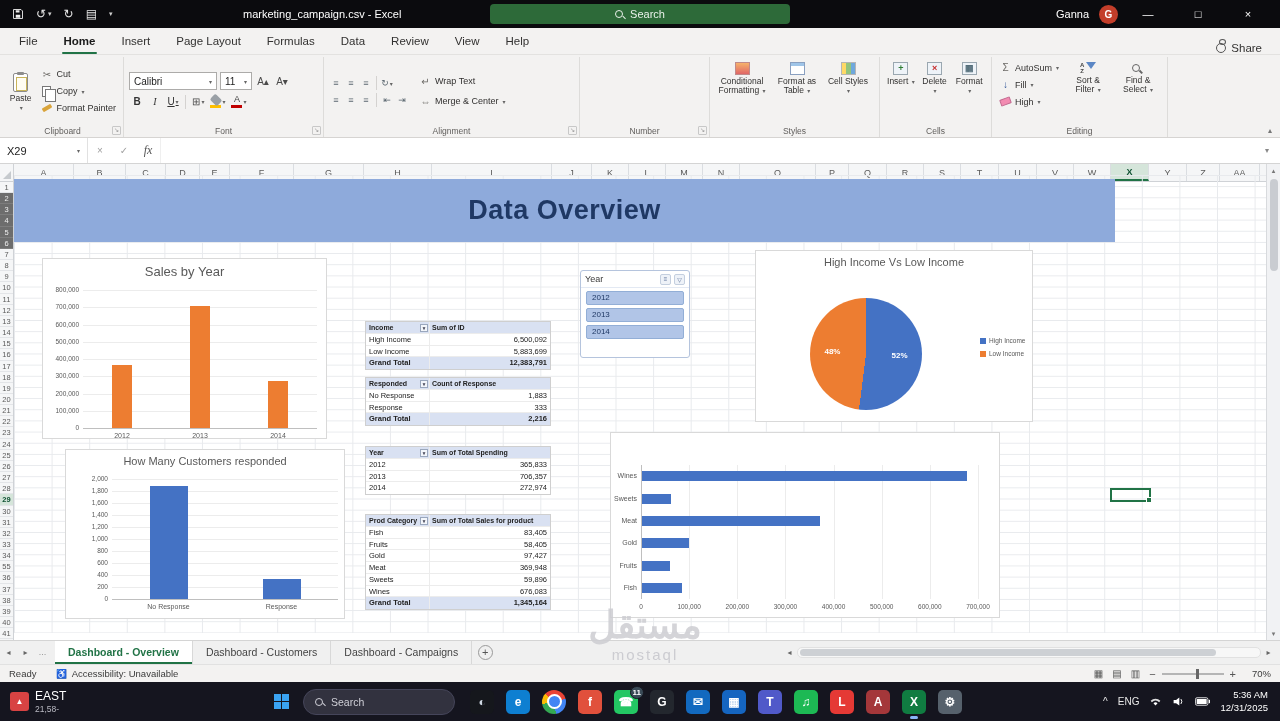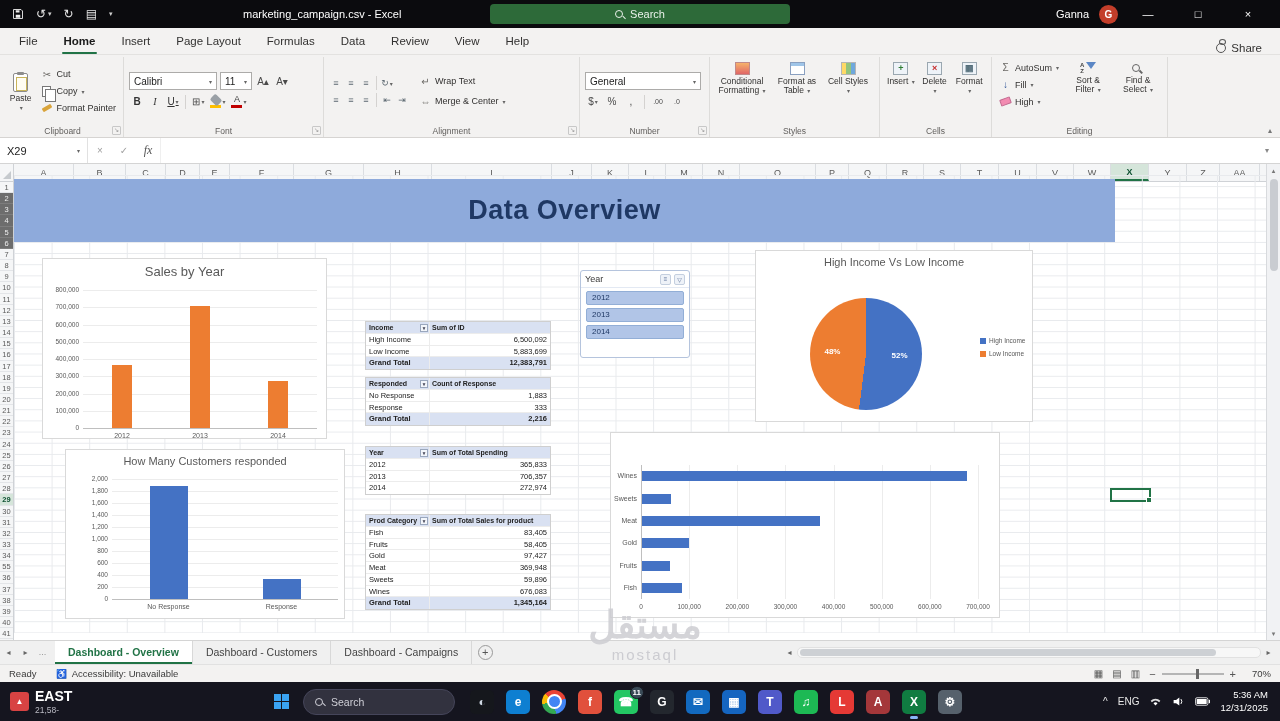--- a/index.html
+++ b/index.html
@@ -156,21 +156,21 @@
 .zbtn{font-size:11px;color:#555}
 .zslider{width:62px;height:2px;background:#b5b5b5;position:relative}
 .zthumb{position:absolute;left:34px;top:-4px;width:3px;height:10px;background:#666}
 .zoompct{width:26px;text-align:right}
 
 
 .taskbar{position:absolute;left:0;top:682px;width:100%;height:39px;background:#15151f;display:flex;align-items:center;color:#fff}
 .tb-weather{display:flex;align-items:center;gap:6px;padding-left:10px}
 .w-ic{width:19px;height:19px;border-radius:3px;background:#d84343;display:flex;align-items:center;justify-content:center;font-size:8px;color:#fff;flex:none}
 .w-txt{display:flex;flex-direction:column;line-height:1.2}
-.w-main{font-size:14px;font-weight:bold}
+.w-main{font-size:12px;font-weight:normal}
 .w-sub{font-size:8.5px;color:#b9b9c2}
 .tb-centerwrap{position:absolute;left:268px;top:0;height:39px;display:flex;align-items:center;gap:9px}
 .start{width:26px;height:26px;display:flex;align-items:center;justify-content:center}
 .winlogo{width:15px;height:15px;display:grid;grid-template-columns:7px 7px;grid-template-rows:7px 7px;gap:1px}
 .winlogo i{background:#3aa3f2;display:block}
 .tbsearch{width:152px;height:26px;border-radius:13px;background:#32323f;border:1px solid #45455a;display:flex;align-items:center;gap:8px;padding-left:11px;font-size:10.5px;color:#cfcfd7}
 .tb-apps{display:flex;align-items:center;gap:12px;margin-left:6px}
 .ap{width:24px;height:24px;border-radius:5px;position:relative;display:flex;align-items:center;justify-content:center;flex:none}
 .ap-g{font-size:12px;font-weight:bold;line-height:1}
 .ap.chrome{border-radius:50%;background:conic-gradient(from -45deg,#ea4335 0 33%,#4285f4 33% 60%,#34a853 60% 85%,#fbbc05 85% 100%)}
@@ -335,34 +335,20 @@
               <span>Merge &amp; Center</span>
               <span class="chev">▾</span>
             </div>
         </div>
       </div>
       <div class="glabel">Alignment</div>
       <span class="launcher">↘</span>
     </div>
 
     <div class="grp" style="width:130px">
-      <div class="gbody col" style="gap:3px;align-items:stretch">
-        <div class="selbox" style="width:116px">
-            <span>General</span>
-            <span class="chev">▾</span>
-          </div>
-        <div class="row" style="gap:3px">
-          <span class="tbtn">$<span class="chev">▾</span></span>
-          <span class="tbtn">%</span>
-          <span class="tbtn">,</span>
-          <span class="vsep"></span>
-          <span class="tbtn" style="font-size:7px">.00</span>
-          <span class="tbtn" style="font-size:7px">.0</span>
-        </div>
-      </div>
       <div class="glabel">Number</div>
       <span class="launcher">↘</span>
     </div>
 
     <div class="grp" style="width:170px">
       <div class="gbody" style="gap:2px;align-items:flex-start">
         <div class="bigbtn" style="width:54px">
           <span class="ic-cf"></span>
           <span class="bb-lab"><span>Conditional Formatting</span> <span class="chev">▾</span></span>
         </div>

